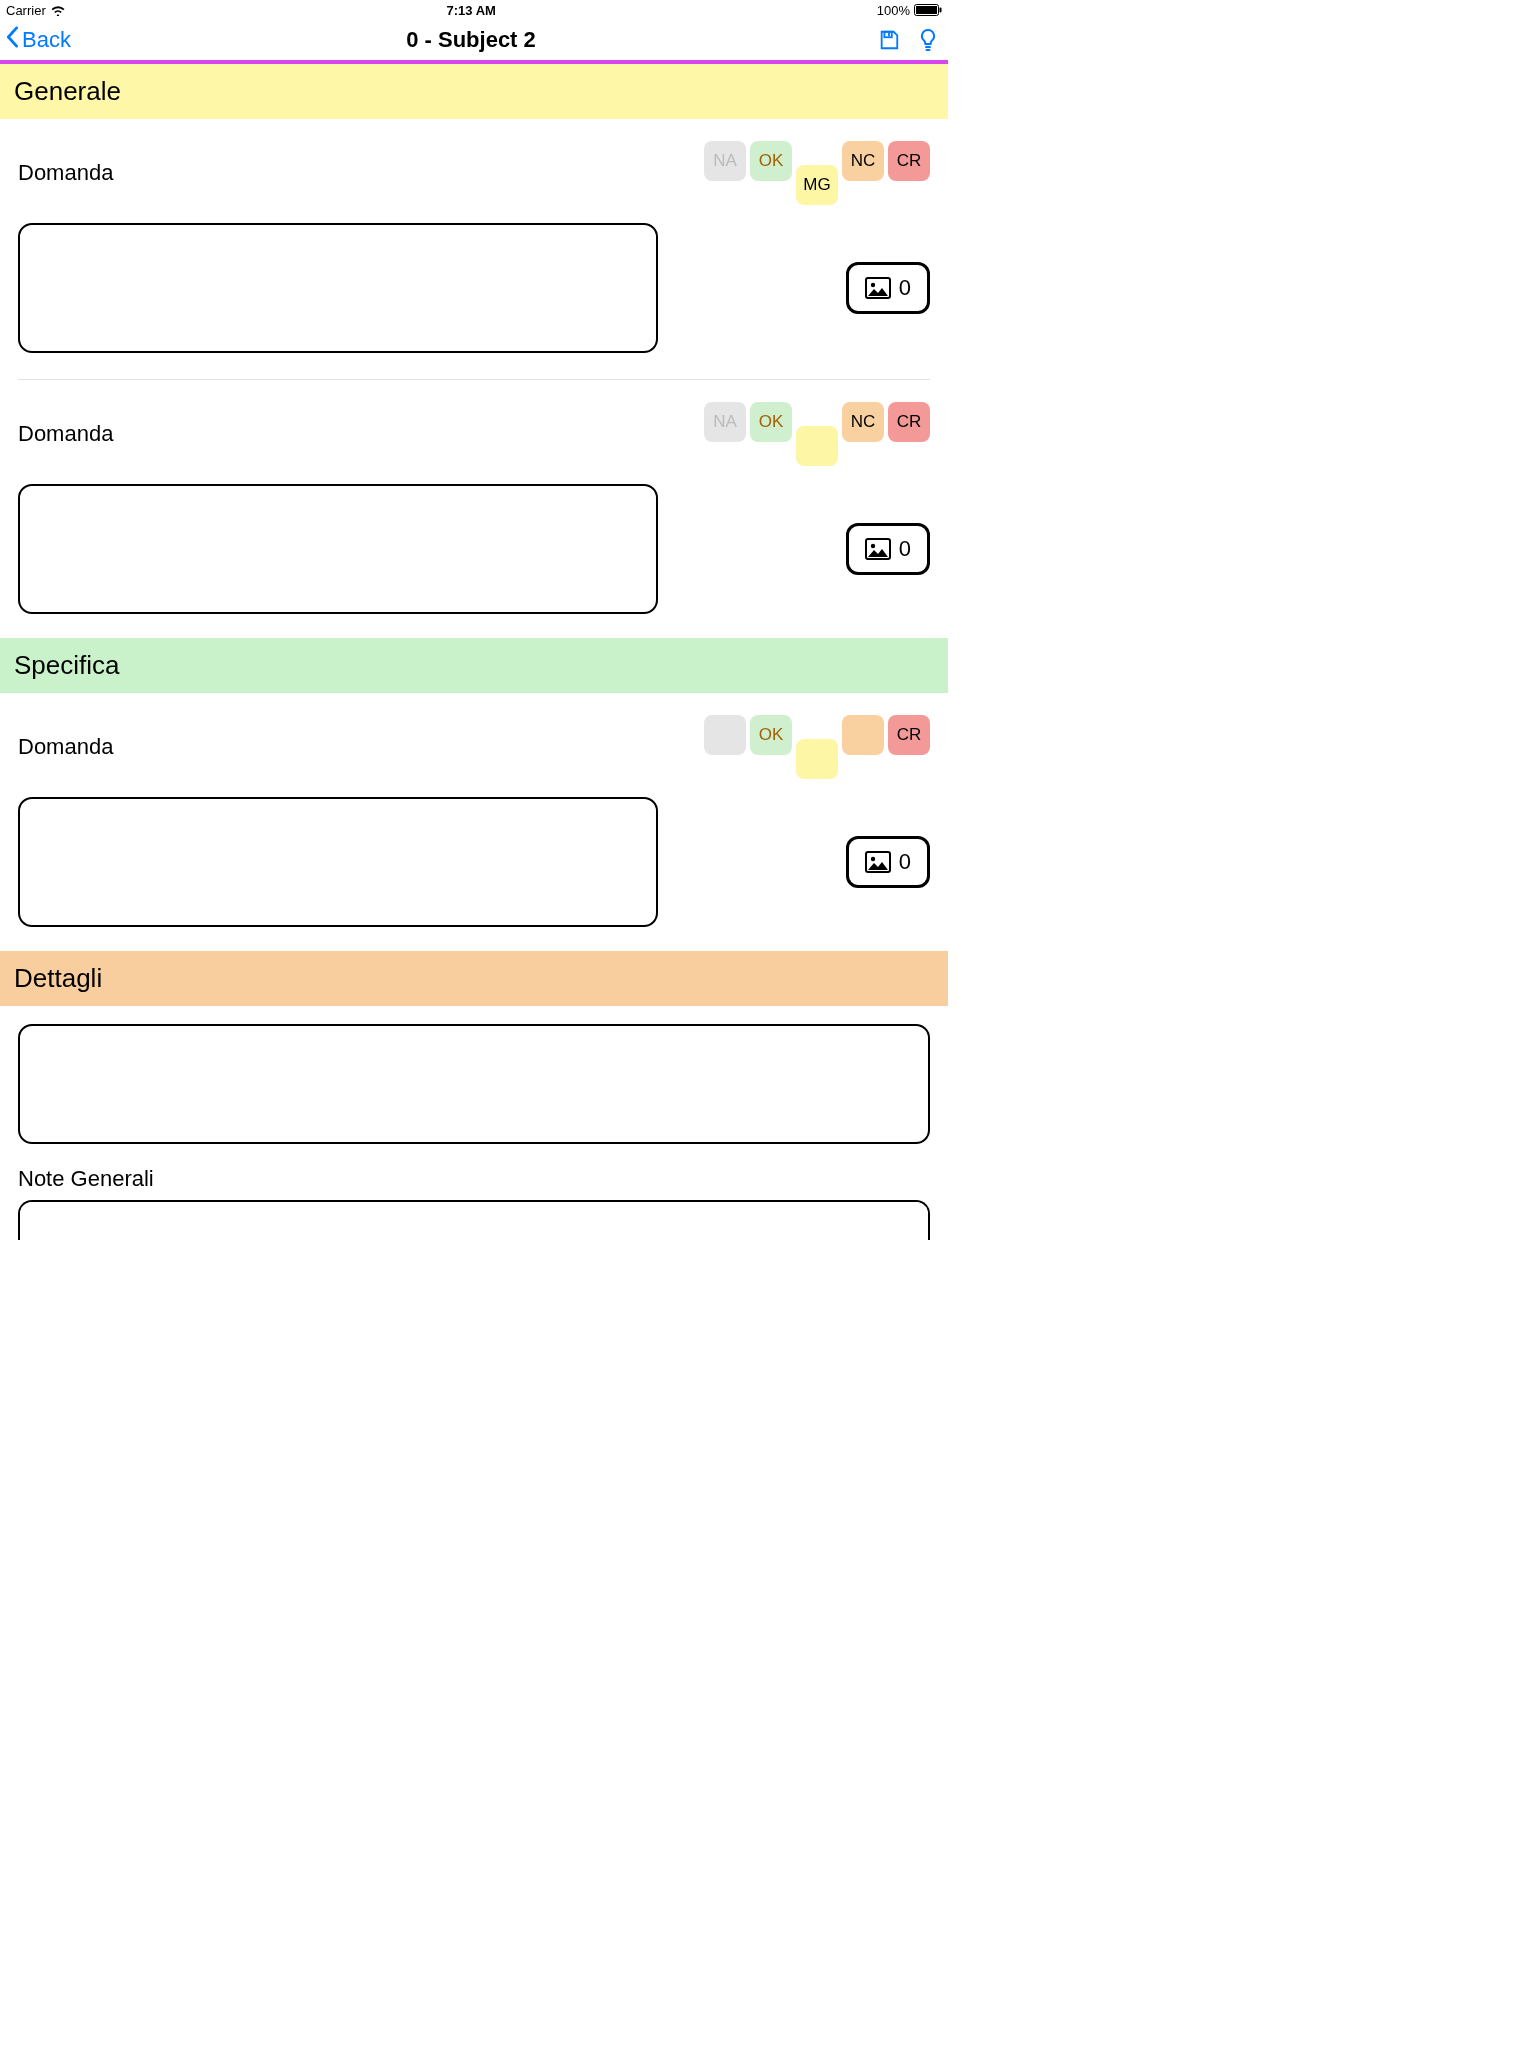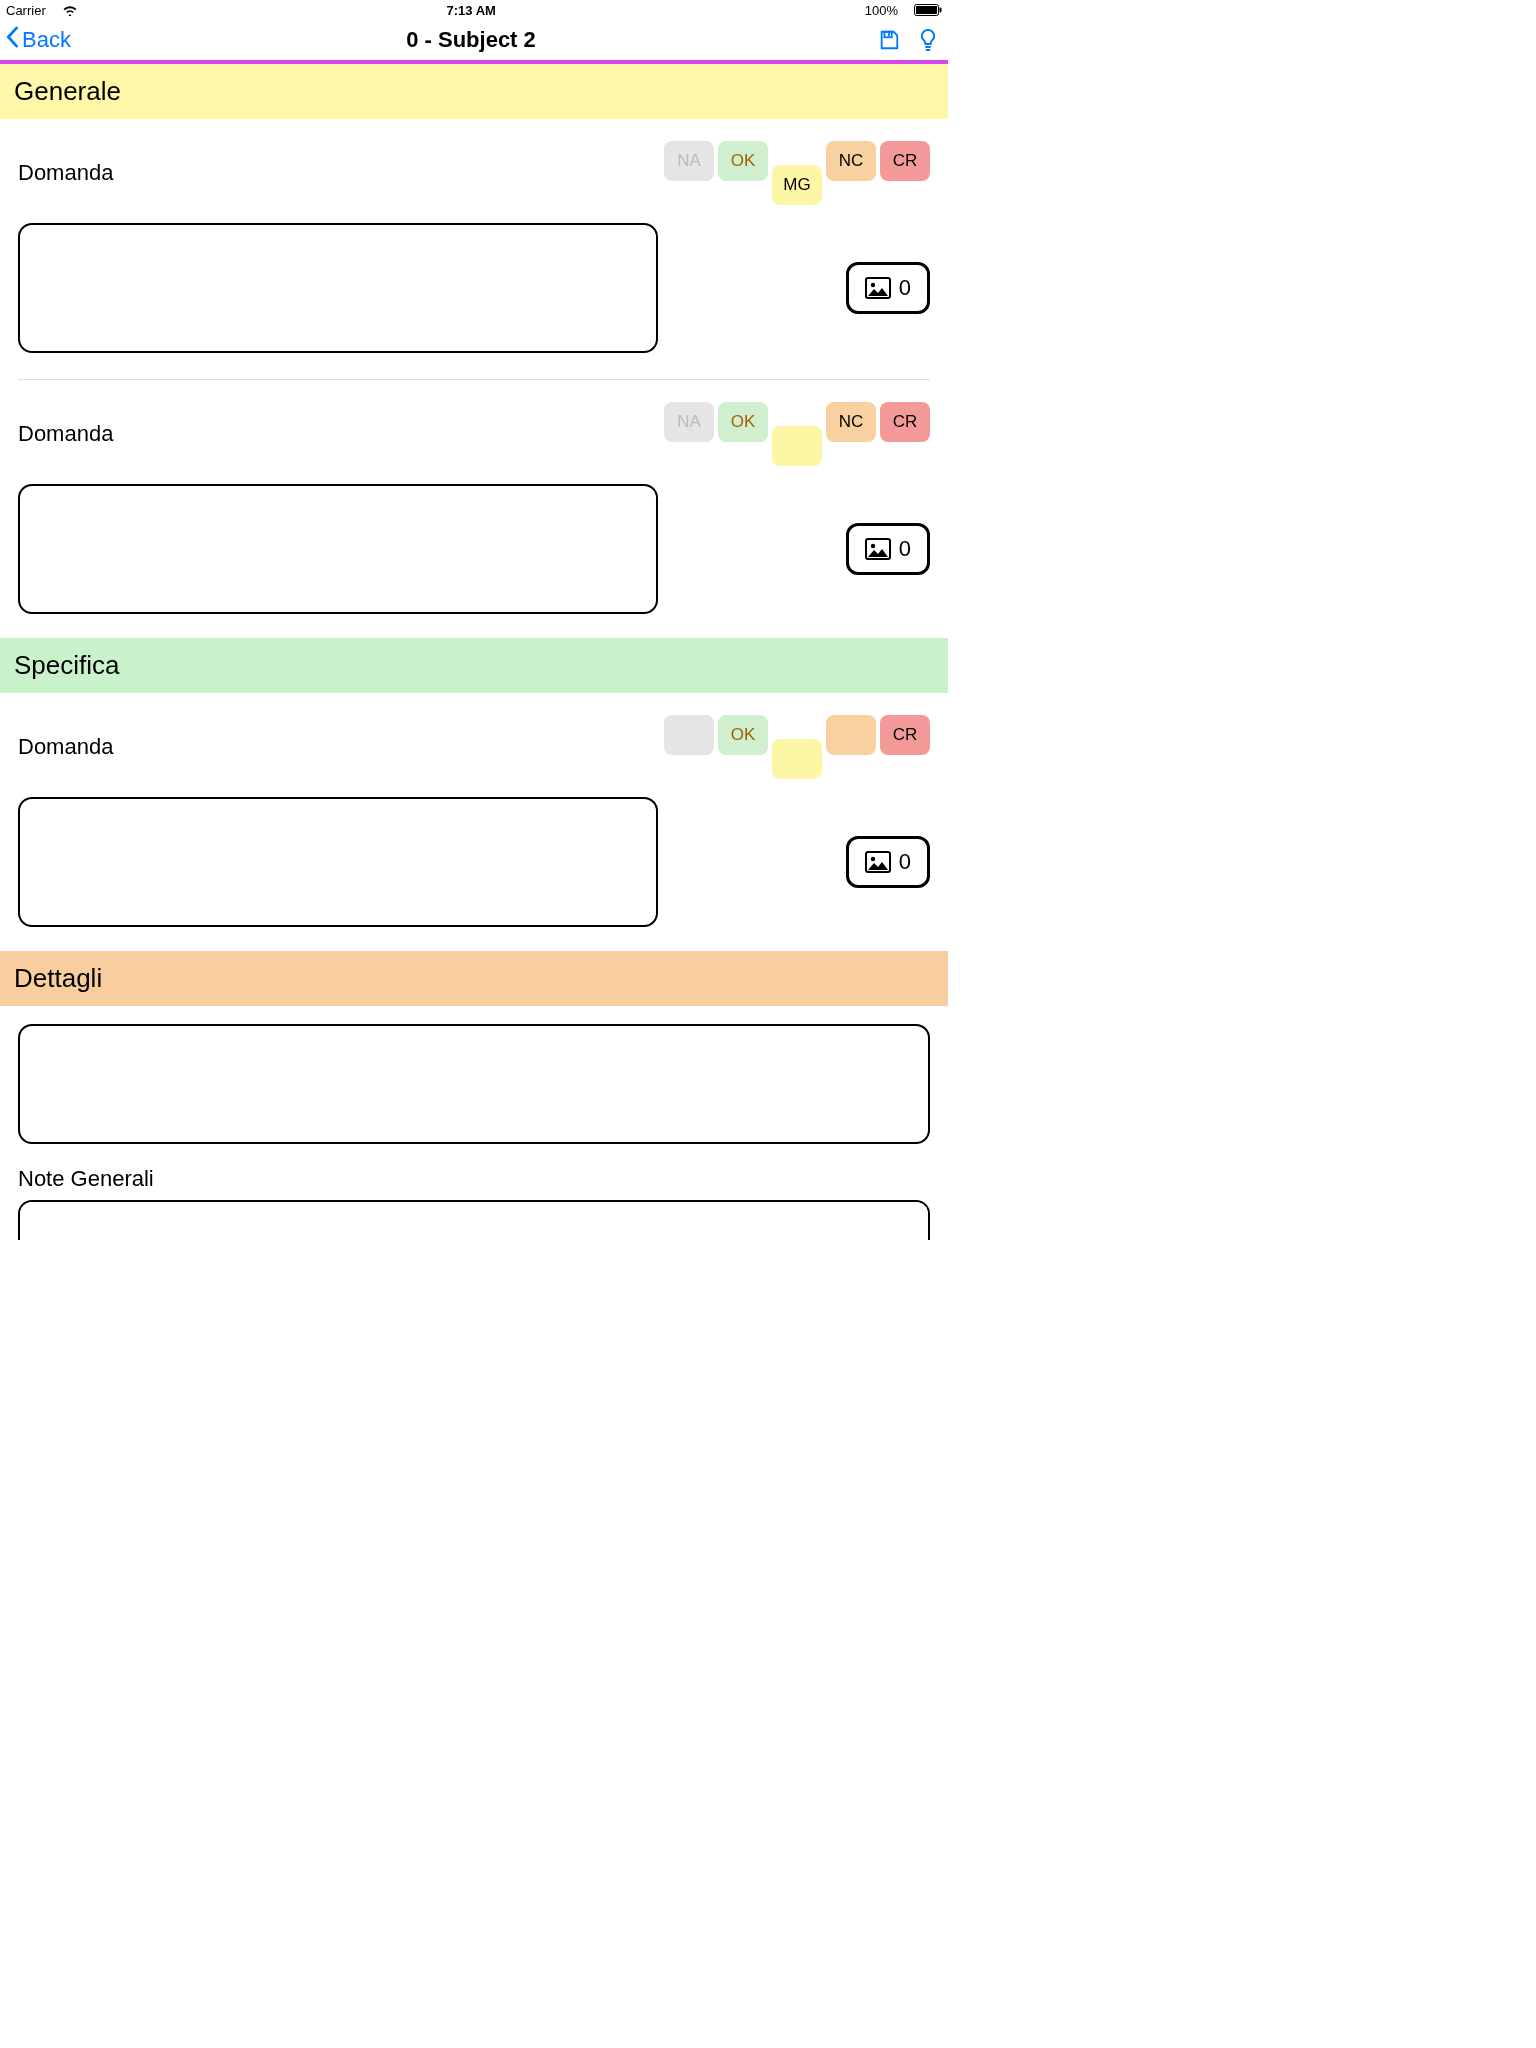--- a/index.html
+++ b/index.html
@@ -16,21 +16,21 @@
   
   .statusbar {
     height: 20px;
     display: flex;
     align-items: center;
     justify-content: space-between;
     padding: 0 6px;
     font-size: 13px;
     font-weight: 400;
   }
-  .statusbar .left, .statusbar .right { display:flex; align-items:center; gap:16px; }
+  .statusbar .left, .statusbar .right { display:flex; align-items:center; gap:4px; }
   .wifi-icon svg, .battery-icon svg { display:block; }
 
   
   .navbar {
     height: 44px;
     display: flex;
     align-items: center;
     justify-content: space-between;
     padding: 0 10px 0 4px;
     border-bottom: 4px solid #d946ef;
@@ -75,21 +75,21 @@
   }
   .q-label {
     font-size:22px;
     font-weight:300;
   }
   .pills {
     display:flex;
     gap:4px;
   }
   .pill {
-    width:50px; height:40px;
+    width:42px; height:40px;
     border-radius:8px;
     display:flex; align-items:center; justify-content:center;
     font-size:17px;
     font-weight:400;
     cursor:pointer;
   }
   .pill-na { background:#E5E5E5; color:#BBBBBB; }
   .pill-ok { background:#CFEFCF; color:#a16207; }
   .pill-mg { background:#FDF6A5; color:#000;margin-top:24px; }
   .pill-nc { background:#F9D0A0; color:#000; }

